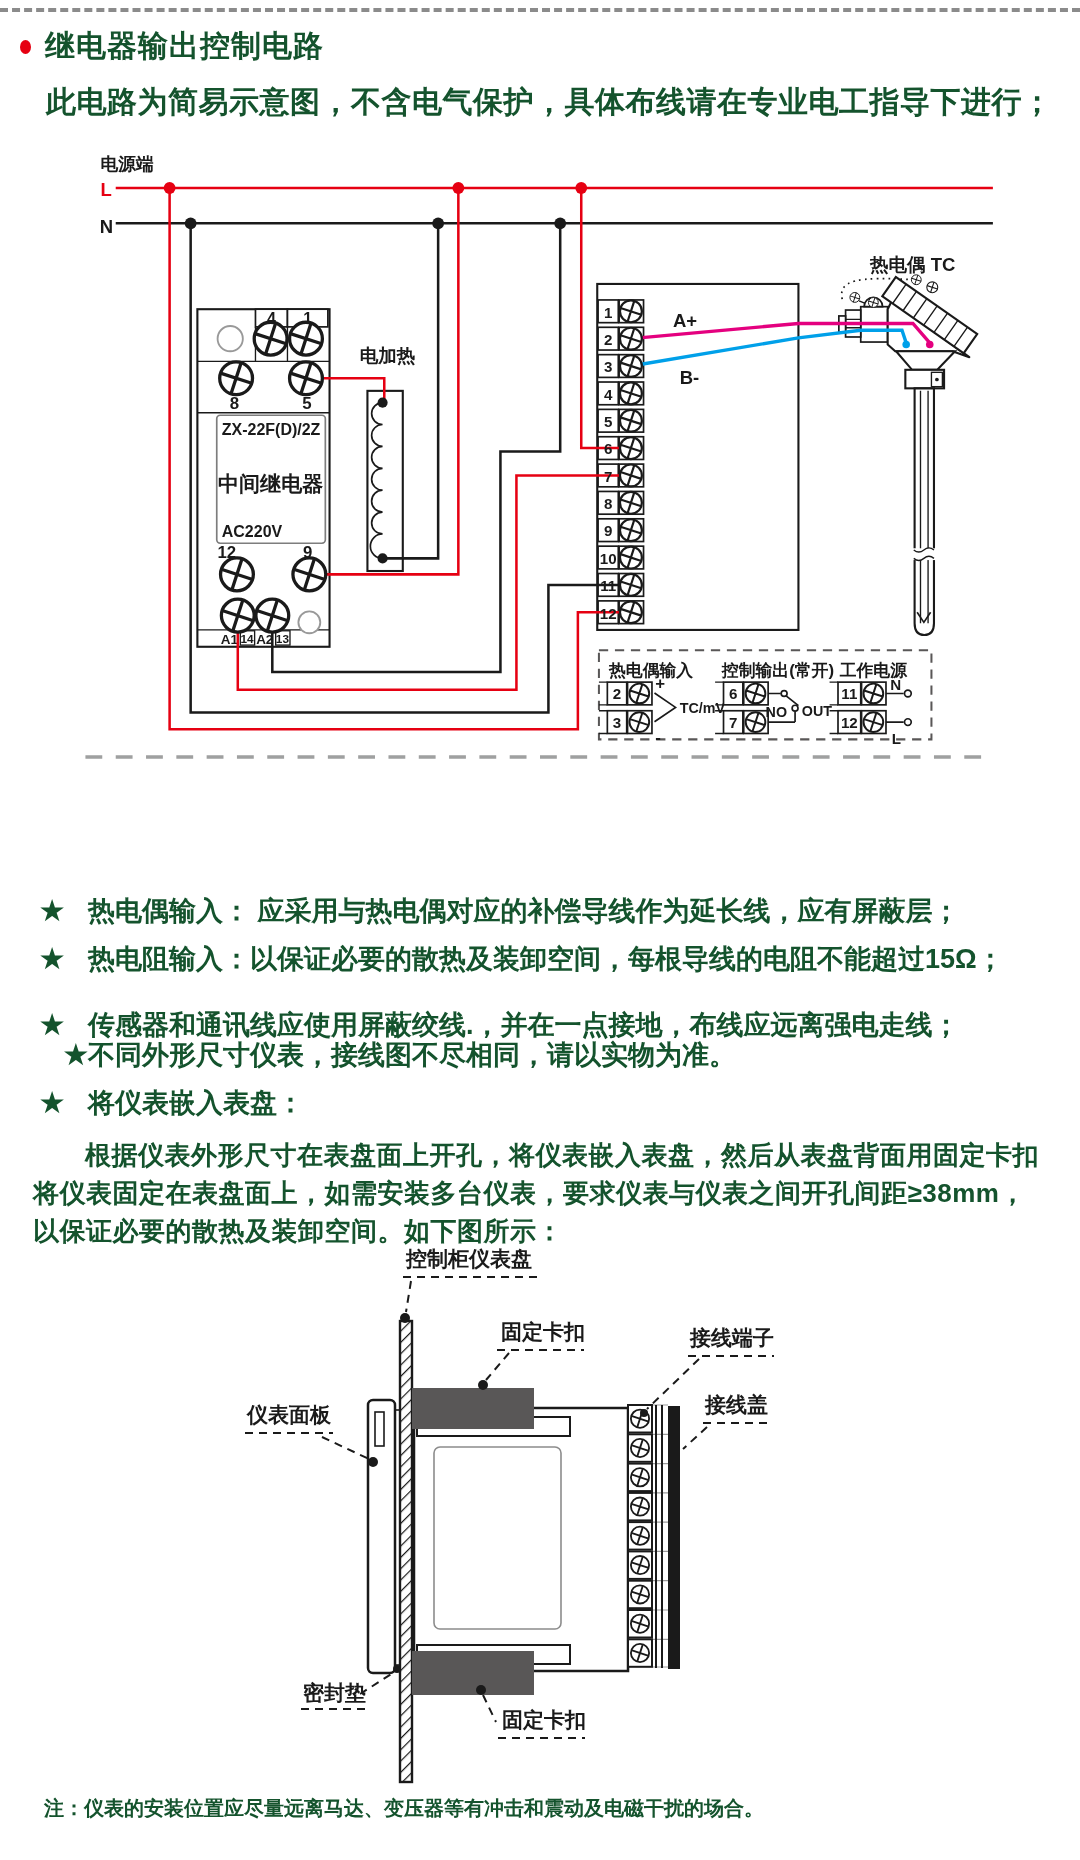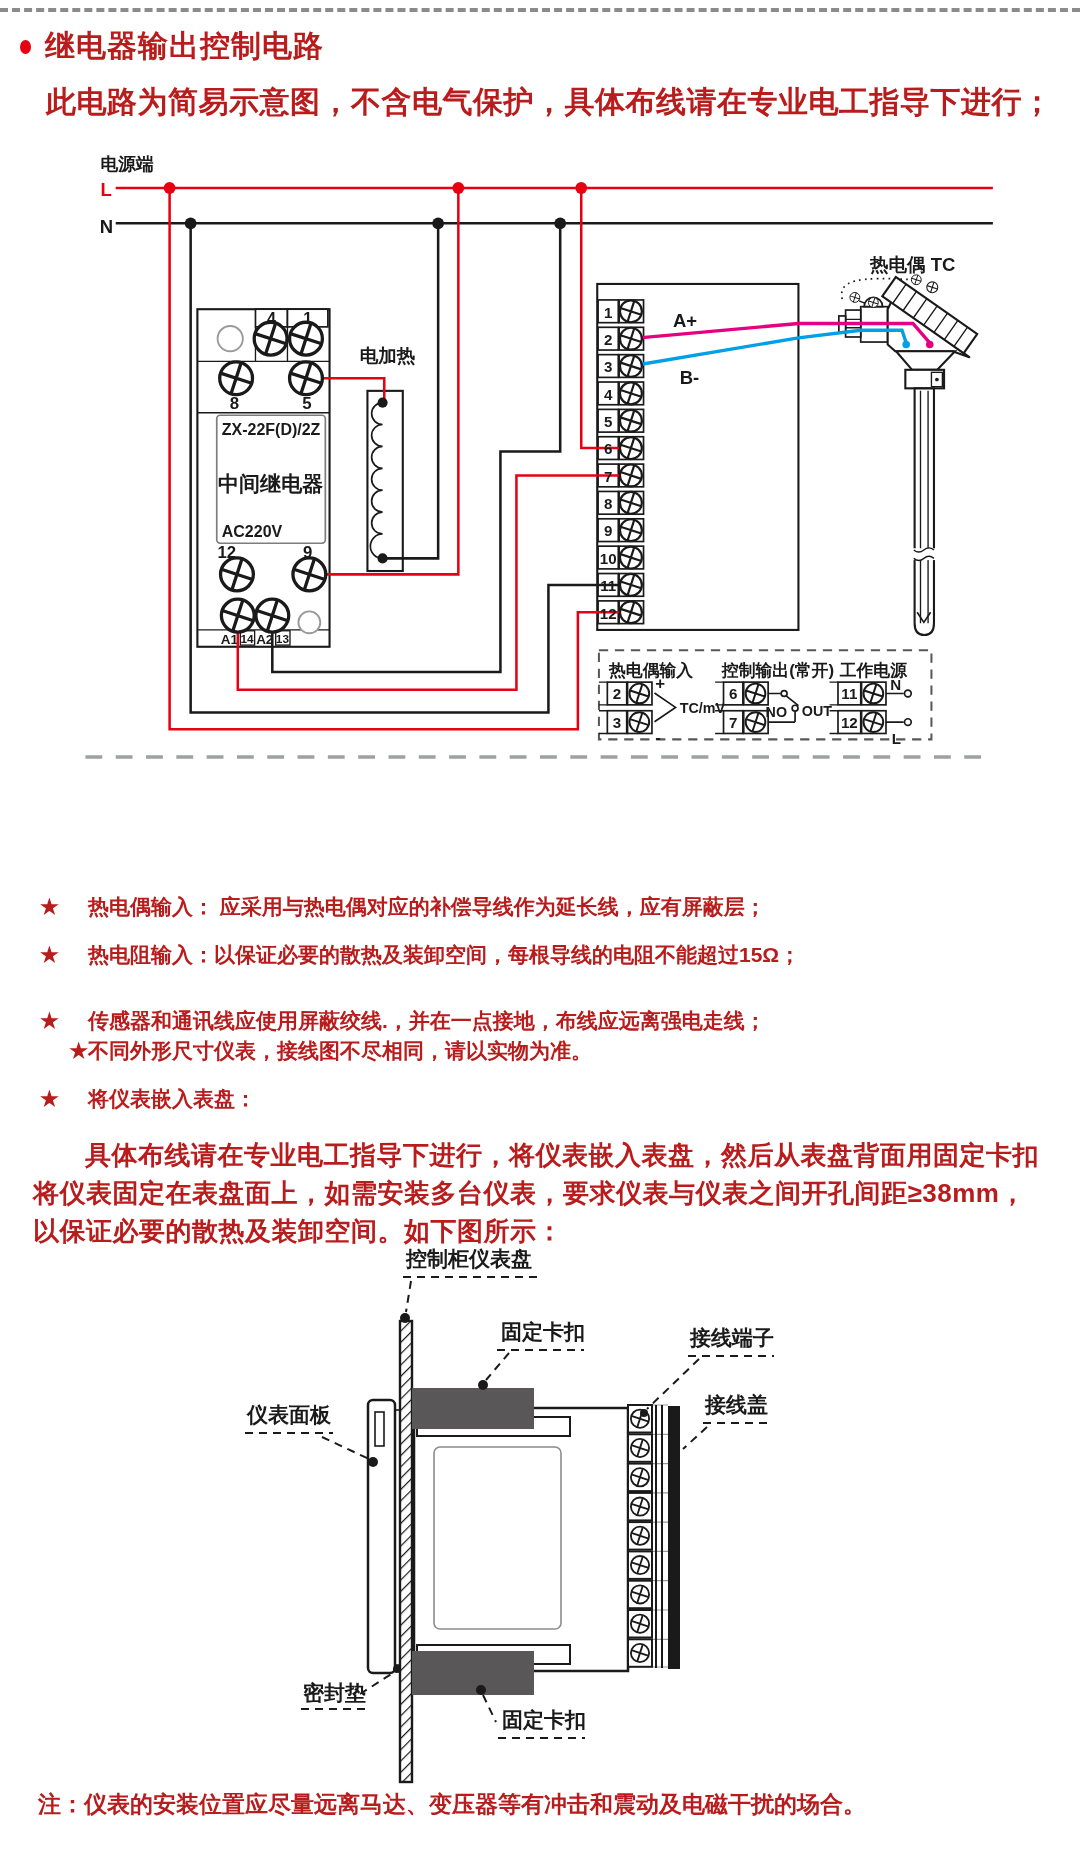--- a/index.html
+++ b/index.html
@@ -1,28 +1,28 @@
 <!DOCTYPE html>
 <html><head>
 <meta charset="utf-8">
 <style>
   html,body{margin:0;padding:0;background:#fff;}
   .page{position:relative;width:1080px;height:1860px;background:#fff;overflow:hidden;
-        font-family:"Liberation Sans",sans-serif;color:#b91c1c;}
+        font-family:"Liberation Sans",sans-serif;color:#14532d;}
   .abs{position:absolute;}
   .dashline{position:absolute;left:0;width:1080px;border-top:4px dashed #8b8b8b;height:0;}
   .title-row{position:absolute;left:20px;top:26px;display:flex;align-items:center;}
   .bullet{width:11px;height:14px;border-radius:50%;background:#e60012;margin-right:14px;}
   h1.title{font-size:30px;font-weight:700;margin:0;letter-spacing:1px;}
   .subtitle{position:absolute;left:46px;top:82px;font-size:30px;font-weight:600;margin:0;letter-spacing:.5px;}
-  .note-item{position:absolute;left:40px;font-size:21px;font-weight:600;white-space:nowrap;}
+  .note-item{position:absolute;left:40px;font-size:27px;font-weight:600;white-space:nowrap;}
   .note-item .star{display:inline-block;width:48px;}
   .install-para{position:absolute;left:33px;top:1136px;width:1016px;margin:0;
                 font-size:26px;font-weight:600;line-height:38px;text-indent:2em;letter-spacing:.5px;}
-  .bottom-note{position:absolute;left:33px;top:1784px;font-size:23px;font-weight:700;margin:5px;white-space:nowrap;}
+  .bottom-note{position:absolute;left:33px;top:1784px;font-size:20px;font-weight:700;margin:11px;white-space:nowrap;}
   svg text{fill:#1a1a1a;font-family:"Liberation Sans",sans-serif;}
   .t16{font-size:16px;font-weight:700}.t14{font-size:14px;font-weight:700}
   .t18{font-size:18px;font-weight:700}.t19{font-size:19px;font-weight:700}
   .t20{font-size:20px;font-weight:600}.t21{font-size:21px;font-weight:600}
   .t22{font-size:22px;font-weight:600}.t25{font-size:25px;font-weight:700}
   .t17{font-size:17px;font-weight:700}
   .red{fill:#e60012}
   .lnr{stroke:#e60012;stroke-width:3;fill:none}
   .lnk{stroke:#1a1a1a;stroke-width:3;fill:none}
   .box{fill:#fff;stroke:#1a1a1a;stroke-width:2.5}
@@ -276,21 +276,21 @@
   </svg>
 
   <div>
     <div class="note-item" style="top:893px;"><span class="star">★</span><span>热电偶输入： 应采用与热电偶对应的补偿导线作为延长线，应有屏蔽层；</span></div>
     <div class="note-item" style="top:941px;"><span class="star">★</span><span>热电阻输入：以保证必要的散热及装卸空间，每根导线的电阻不能超过15Ω；</span></div>
     <div class="note-item" style="top:989px;margin-top:18px;"><span class="star">★</span><span>传感器和通讯线应使用屏蔽绞线.，并在一点接地，布线应远离强电走线；</span></div>
     <div class="note-item" style="top:1037px;text-align:right;"><span class="star">★</span><span>不同外形尺寸仪表，接线图不尽相同，请以实物为准。</span></div>
     <div class="note-item" style="top:1085px;"><span class="star">★</span><span>将仪表嵌入表盘：</span></div>
   </div>
 
-  <p class="install-para">具体布线请在专业电工指导下进行，将仪表嵌入表盘，然后从表盘背面用固定卡扣将仪表固定在表盘面上，如需安装多台仪表，要求仪表与仪表之间开孔间距≥38mm，以保证必要的散热及装卸空间。如下图所示：</p>
+  <p class="install-para">根据仪表外形尺寸在表盘面上开孔，将仪表嵌入表盘，然后从表盘背面用固定卡扣将仪表固定在表盘面上，如需安装多台仪表，要求仪表与仪表之间开孔间距≥38mm，以保证必要的散热及装卸空间。如下图所示：</p>
 
   <svg class="abs" style="left:230px;top:1240px;" width="560" height="560" viewBox="230 1240 560 560">
     <defs>
       <pattern id="hatch" patternUnits="userSpaceOnUse" width="8" height="8" patternTransform="rotate(45)">
         <line x1="0" y1="0" x2="0" y2="8" stroke="#1a1a1a" stroke-width="2.4"></line>
       </pattern>
       <g id="screw2" fill="#fff" stroke="#1a1a1a" stroke-width="2.6">
         <circle r="13"></circle>
         <g transform="rotate(18)">
             <path d="M-13,0H13M0,-13V13" fill="none"></path>

